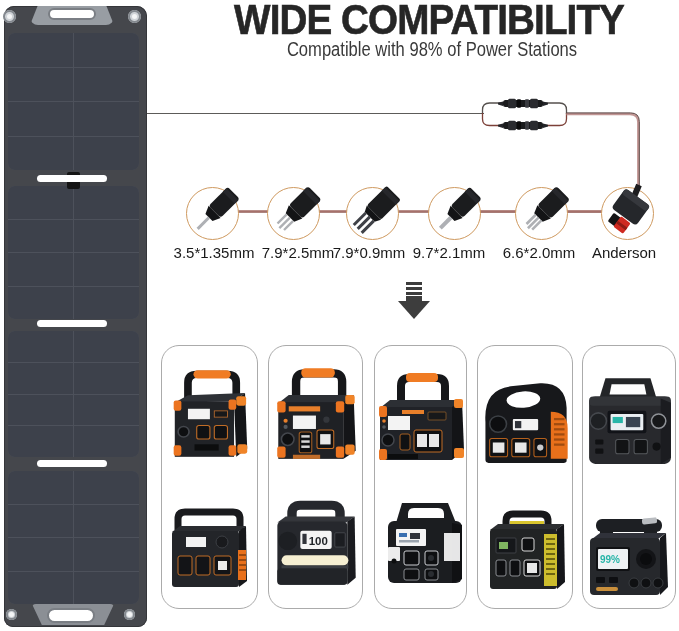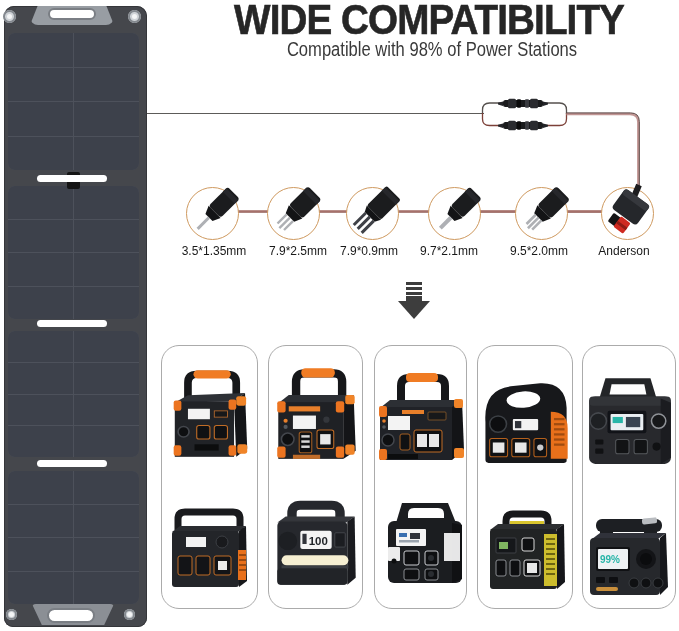--- a/index.html
+++ b/index.html
@@ -23,21 +23,21 @@
   
   #title{position:absolute;left:429px;top:-4px;transform:translateX(-50%) scaleX(.92);
          transform-origin:center;white-space:nowrap;font-weight:bold;font-size:42px;
          letter-spacing:-1px;color:#262626;-webkit-text-stroke:0.6px #262626;}
   #sub{position:absolute;left:432px;top:38px;transform:translateX(-50%) scaleX(.85);white-space:nowrap;
        font-size:19.5px;color:#3a3a3a;}
 
   
   .circ{position:absolute;top:187px;width:53px;height:53px;border-radius:50%;
         border:1.6px solid #cf9a60;background:#fff;box-sizing:border-box;}
-  .lbl{position:absolute;top:244px;font-size:12px;color:#191919;text-align:center;width:90px;}
+  .lbl{position:absolute;top:244px;font-size:15px;color:#191919;text-align:center;width:90px;}
 
   
   .card{position:absolute;top:345px;height:264px;background:#fff;
         border:1px solid #ababab;border-radius:18px;box-sizing:border-box;}
 </style>
 </head>
 <body>
 
 <div id="panel">
   <div class="sec" style="top:27px;height:137px;grid-template-rows:repeat(4,1fr);">
@@ -205,21 +205,21 @@
     <rect x="-5.2" y="-5.2" width="10.4" height="10.4" rx="1.5" fill="#141416" transform="translate(-12.6,8) rotate(36)"></rect>
     <rect x="-6" y="-6.5" width="12" height="13" rx="1.5" fill="#cf2a21" transform="translate(-5.5,13) rotate(36)"></rect>
     <rect x="-6" y="-1" width="12" height="3" fill="#8f1c15" transform="translate(-5.5,13) rotate(36)"></rect>
   </g>
 </svg>
 
 <div class="lbl" style="left:169px;">3.5*1.35mm</div>
 <div class="lbl" style="left:253px;">7.9*2.5mm</div>
 <div class="lbl" style="left:324px;">7.9*0.9mm</div>
 <div class="lbl" style="left:404px;">9.7*2.1mm</div>
-<div class="lbl" style="left:494px;">9.5*2.0mm</div>
+<div class="lbl" style="left:494px;">6.6*2.0mm</div>
 <div class="lbl" style="left:579px;">Anderson</div>
 
 <svg class="abs" style="left:396px;top:282px;" width="36" height="38" viewBox="0 0 36 38">
   <g fill="#3d3d3d">
     <rect x="10" y="0" width="16" height="3"></rect>
     <rect x="10" y="5" width="16" height="3"></rect>
     <rect x="10" y="10" width="16" height="3"></rect>
     <rect x="10" y="14" width="16" height="6"></rect>
     <path d="M2 19 H34 L18 37 Z"></path>
   </g>

